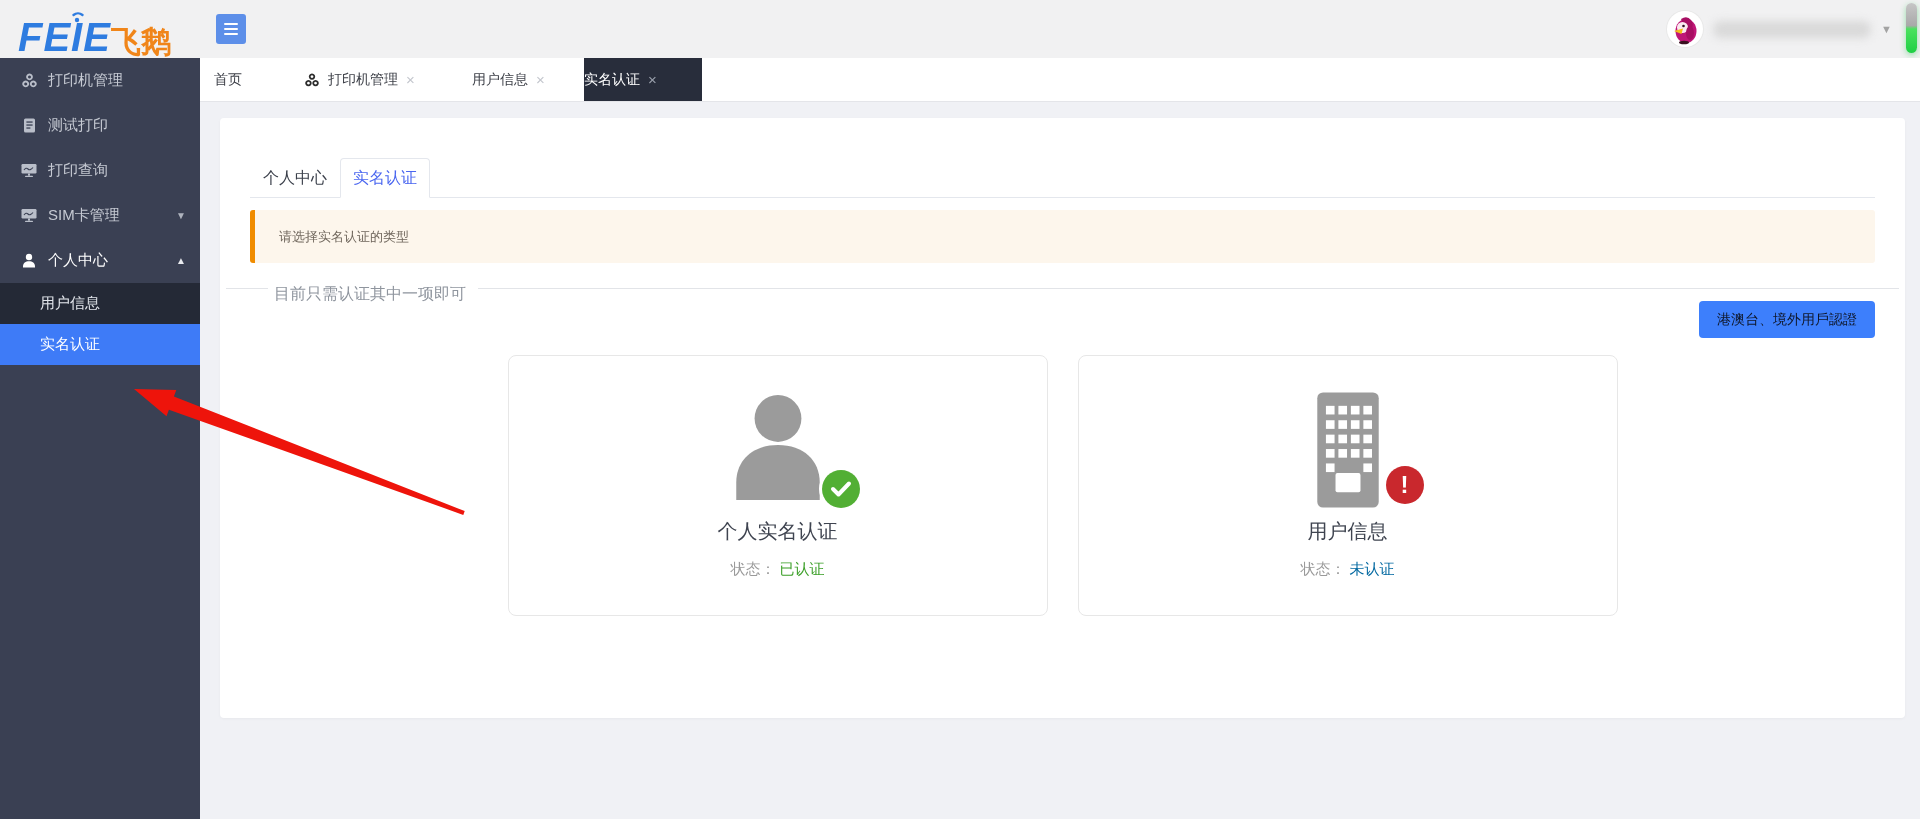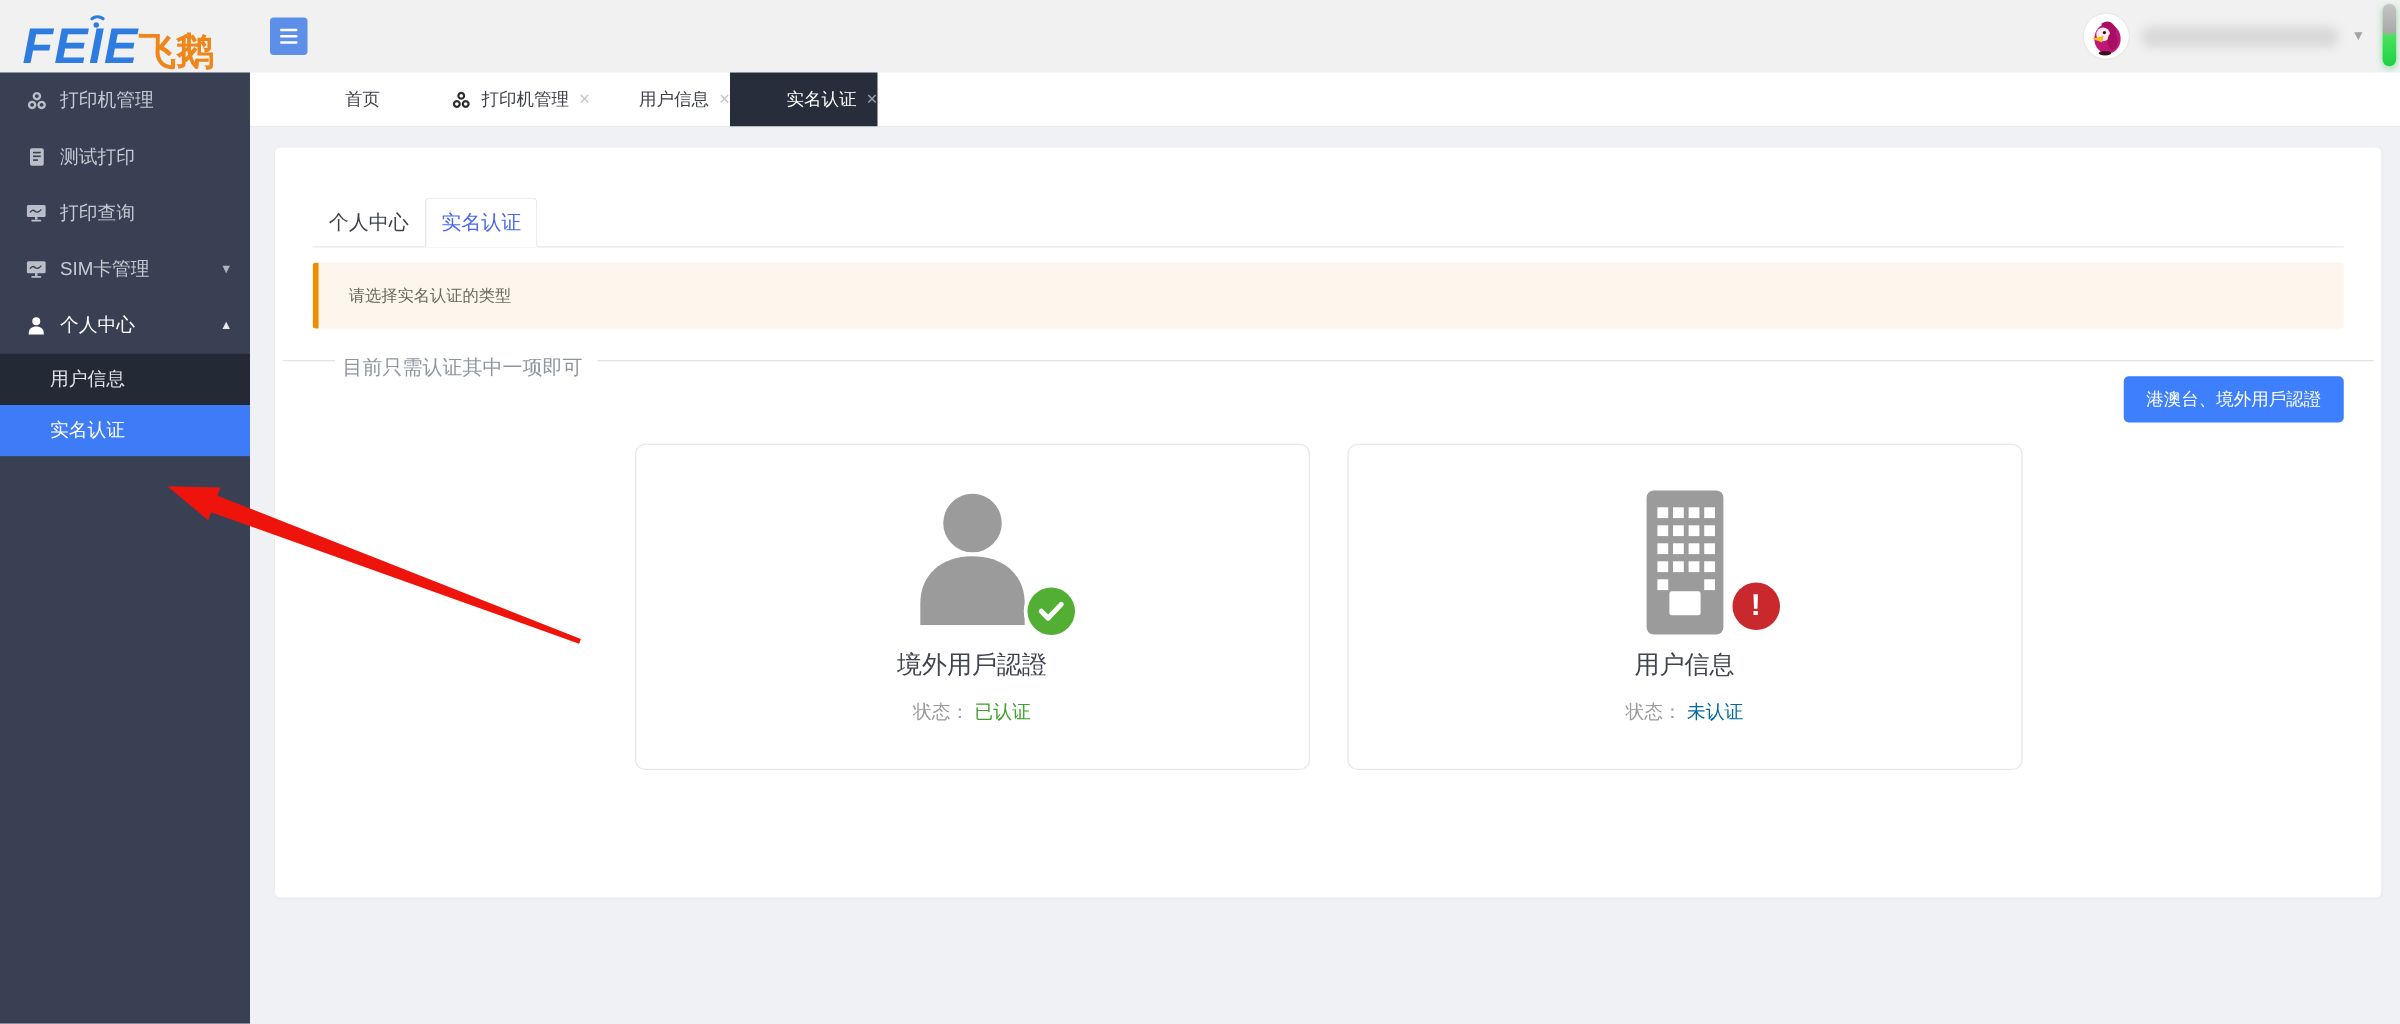--- a/index.html
+++ b/index.html
@@ -29,21 +29,21 @@
   .s-item .s-ico { width:18px; height:16px; margin-right:10px; display:flex; align-items:center; justify-content:center; color:#b9bec9; }
   .s-item.parent-active { color:#ffffff; }
   .s-item.parent-active .s-ico { color:#ffffff; }
   .s-chevron { position:absolute; right:14px; font-size:10px; color:#aeb3bd; }
   .s-sub { background:#242936; }
   .s-subitem { height:41px; display:flex; align-items:center; padding-left:40px; font-size:15px; color:#e3e6ec; cursor:pointer; }
   .s-subitem.active { background:#3e7bf7; color:#fff; }
 
   
   .tabbar { position:absolute; left:200px; top:58px; width:1720px; height:44px; background:#fff; border-bottom:1px solid #e4e5e9; display:flex; align-items:stretch; }
-  .t-tab { display:flex; align-items:center; justify-content:flex-end; gap:8px; font-size:14px; color:#3c3f47; cursor:pointer; }
+  .t-tab { display:flex; align-items:center; justify-content:flex-start; gap:8px; font-size:14px; color:#3c3f47; cursor:pointer; }
   .t-home { width:90px; margin-left:14px; }
   .t-printer { width:168px; }
   .t-user { width:112px; }
   .t-tab .t-close { color:#c3c6cd; font-size:15px; }
   .t-tab.active { background:#282d3b; color:#fff; width:118px; }
   .t-tab.active .t-close { color:#9aa0ac; }
   .t-ico { display:flex; align-items:center; color:#2c2c2c; }
 
   
   .main { position:absolute; left:200px; top:102px; width:1720px; height:717px; background:#f0f1f5; }
@@ -54,21 +54,21 @@
   .ctab.active { color:#4a66f0; background:#fff; border:1px solid #e4e7ed; border-bottom:1px solid #fff; border-radius:4px 4px 0 0; margin-bottom:-1px; }
 
   .alert { margin-top:12px; height:53px; background:#fdf6ec; border-left:5px solid #f08c00; border-radius:3px; display:flex; align-items:center; padding-left:24px; font-size:13px; color:#6f665c; }
 
   .divider { margin:14px -24px 0 -24px; height:22px; display:flex; align-items:center; }
   .divider .dash { width:42px; height:1px; background:#e2e4e8; }
   .divider .dtext { margin:12px 12px 0 6px; font-size:16px; color:#8f959e; white-space:nowrap; }
   .divider .dline { flex:1; height:1px; background:#e2e4e8; }
 
   .btn-row { margin-top:2px; display:flex; justify-content:flex-end; }
-  .btn-overseas { background:#3d7ffc; color:#ffffff; font-size:14px; border:none; border-radius:4px; padding:0 18px; height:37px; cursor:pointer; font-family:inherit; }
+  .btn-overseas { background:#3d7ffc; color:#0f172a; font-size:14px; border:none; border-radius:4px; padding:0 18px; height:37px; cursor:pointer; font-family:inherit; }
 
   .cards { margin-top:17px; display:flex; justify-content:center; gap:30px; }
   .card { width:540px; height:261px; background:#fff; border:1px solid #e7e7e7; border-radius:8px; display:flex; flex-direction:column; align-items:center; cursor:pointer; }
   .card-iconwrap { margin-top:36px; height:118px; position:relative; display:flex; align-items:flex-start; justify-content:center; }
   .badge { position:absolute; width:38px; height:38px; border-radius:50%; display:flex; align-items:center; justify-content:center; box-shadow:0 0 0 3px #fff; }
   .badge.green { background:#52af34; right:-26px; bottom:2px; }
   .badge.red { background:#c9282d; right:-28px; bottom:6px; }
   .badge svg { display:block; }
   .badge .excl { color:#fff; font-size:24px; font-weight:bold; line-height:1; }
   .card-title { margin-top:8px; font-size:20px; color:#3f4450; }
@@ -251,21 +251,21 @@
             <svg width="112" height="112" viewBox="0 0 110 110">
               <circle cx="55" cy="26" r="23" fill="#9b9b9b"></circle>
               <path d="M55,52 c-25,0 -41,15 -41,37 v17 h82 v-17 c0,-22 -16,-37 -41,-37 z" fill="#9b9b9b"></path>
             </svg>
             <div class="badge green">
               <svg width="22" height="18" viewBox="0 0 22 18">
                 <polyline points="3,9 8.5,14.5 19,3.5" stroke="#fff" stroke-width="4" fill="none" stroke-linecap="round" stroke-linejoin="round"></polyline>
               </svg>
             </div>
           </div>
-          <div class="card-title">境外用戶認證</div>
+          <div class="card-title">个人实名认证</div>
           <div class="card-status">
             <span>状态：</span>
             <span class="status-green">已认证</span>
           </div>
         </div>
 
         <div class="card">
           <div class="card-iconwrap">
             <svg width="96" height="116" viewBox="0 0 100 120">
               <rect x="18" y="0" width="64" height="120" rx="6" fill="#9b9b9b"></rect>

